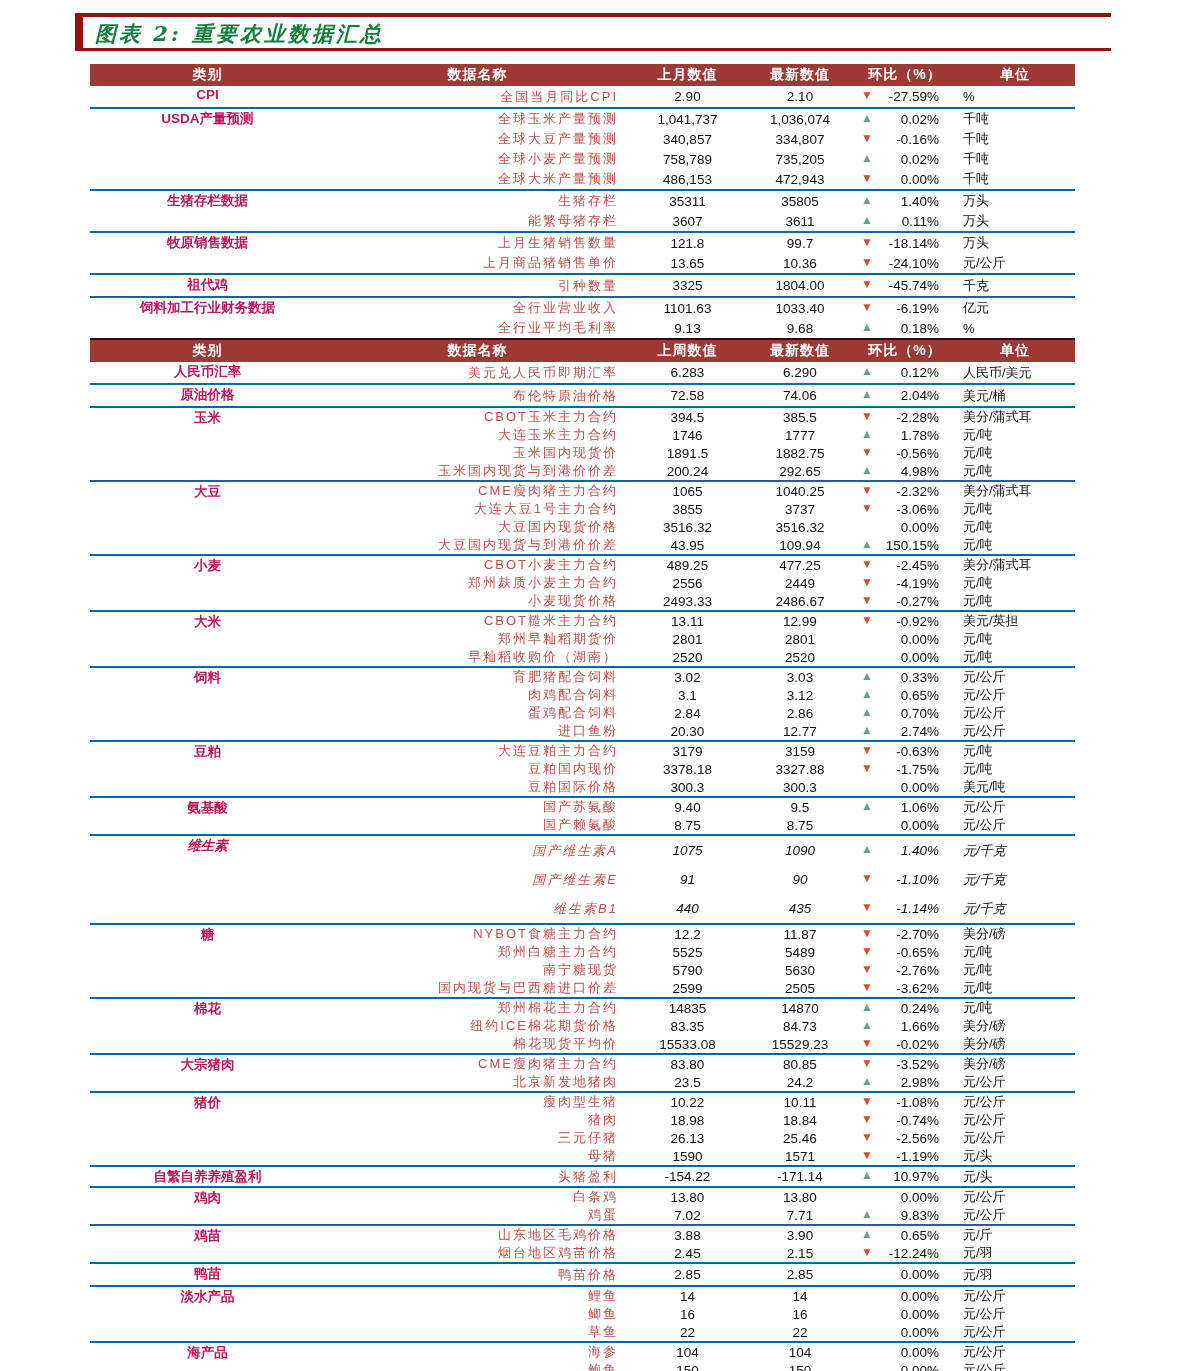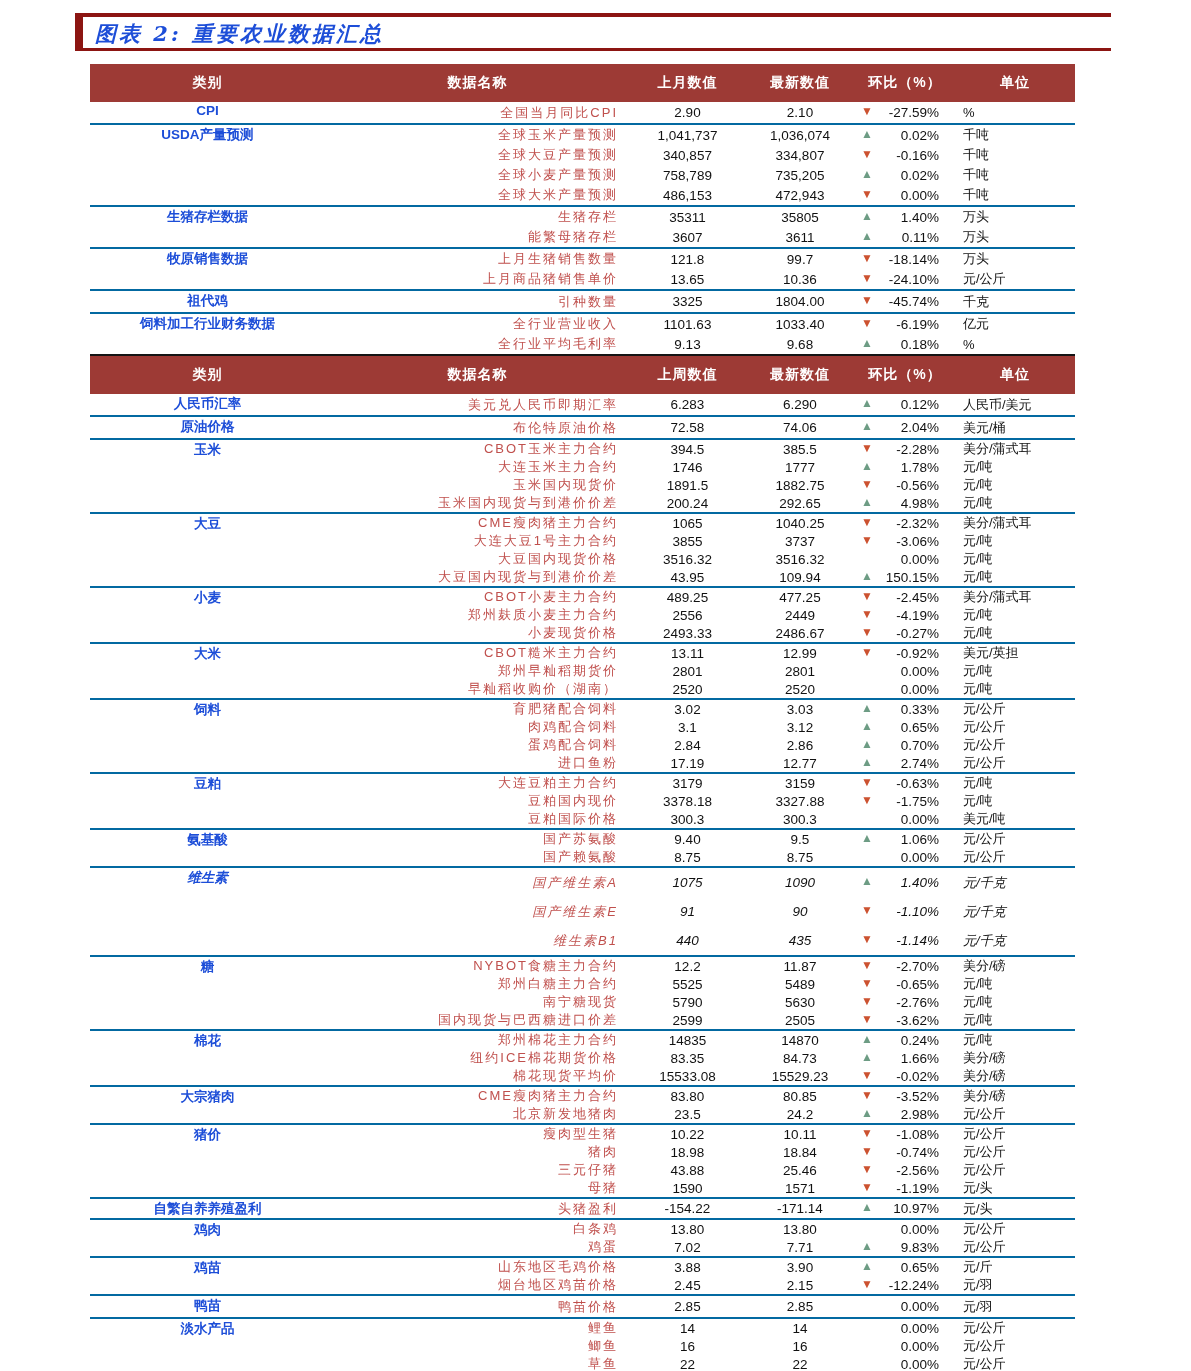--- a/index.html
+++ b/index.html
@@ -14,45 +14,45 @@
   .tblock{padding-top:13px;}
   .rule{margin-left:75px;width:1036px;background:#8C1512;}
   .rule.top{height:4px;}
   .rule.bottom{height:3px;}
   .trow{display:flex;align-items:stretch;margin-left:75px;height:31px;}
   .tbar{width:8px;background:#8C1512;}
   .title{
     margin:0;padding:3px 0 0 12px;
     font-family:"DejaVu Serif", serif;
     font-style:italic;font-weight:bold;
-    font-size:21px;letter-spacing:3px;color:#1d4ed8;
+    font-size:21px;letter-spacing:3px;color:#15803d;
   }
 
   
   table.ag{
     margin:13px 0 0 90px;width:985px;
     border-collapse:collapse;table-layout:fixed;
     border-bottom:3px solid #141414;
     font-size:13px;color:#111;
   }
   tbody.hrow th{
     background:#9D3A35;color:#ffffff;font-weight:bold;
-    font-size:14px;height:38px;text-align:center;padding:0;
+    font-size:14px;height:22px;text-align:center;padding:0;
     letter-spacing:1px;
   }
   tbody.hrow{border-top:2px solid #141414;}
   tbody.hrow.first{border-top:none;}
   tbody.grp{border-top:2px solid #0369a1;}
   tbody.grp.first{border-top:none;}
   td{padding:0;vertical-align:middle;}
   tr.r-m  td{height:20px;}
   tr.r-s  td{height:15px;}
   tr.r-xl td{height:29px;font-style:italic;}
   td.cat{
-    font-weight:bold;color:#1d4ed8;text-align:center;
+    font-weight:bold;color:#be185d;text-align:center;
     vertical-align:top;padding-top:1px;font-size:13.5px;
   }
   td.name{
     color:#C0504D;text-align:right;padding-right:12px;
     letter-spacing:2px;white-space:nowrap;
   }
   td.prev,td.latest{text-align:center;font-size:13.5px;}
   td.pct{text-align:right;padding-right:16px;padding-left:6px;font-size:13.5px;}
   td.pct .arr{float:left;width:20px;text-align:left;font-size:12px;line-height:1;}
   td.pct .arr.up{color:#6D9C84;}
@@ -352,21 +352,21 @@
         </tr>
         <tr class="r-s">
           <td class="name">蛋鸡配合饲料</td>
           <td class="prev">2.84</td>
           <td class="latest">2.86</td>
           <td class="pct"><span class="arr up">▲</span><span class="val">0.70%</span></td>
           <td class="unit">元/公斤</td>
         </tr>
         <tr class="r-s">
           <td class="name">进口鱼粉</td>
-          <td class="prev">17.19</td>
+          <td class="prev">20.30</td>
           <td class="latest">12.77</td>
           <td class="pct"><span class="arr up">▲</span><span class="val">2.74%</span></td>
           <td class="unit">元/公斤</td>
         </tr>
       </tbody>
       <tbody class="grp">
         <tr class="r-s">
           <td class="cat" rowspan="3">豆粕</td>
           <td class="name">大连豆粕主力合约</td>
           <td class="prev">3179</td>
@@ -513,21 +513,21 @@
         </tr>
         <tr class="r-s">
           <td class="name">猪肉</td>
           <td class="prev">18.98</td>
           <td class="latest">18.84</td>
           <td class="pct"><span class="arr down">▼</span><span class="val">-0.74%</span></td>
           <td class="unit">元/公斤</td>
         </tr>
         <tr class="r-s">
           <td class="name">三元仔猪</td>
-          <td class="prev">43.88</td>
+          <td class="prev">26.13</td>
           <td class="latest">25.46</td>
           <td class="pct"><span class="arr down">▼</span><span class="val">-2.56%</span></td>
           <td class="unit">元/公斤</td>
         </tr>
         <tr class="r-s">
           <td class="name">母猪</td>
           <td class="prev">1590</td>
           <td class="latest">1571</td>
           <td class="pct"><span class="arr down">▼</span><span class="val">-1.19%</span></td>
           <td class="unit">元/头</td>

